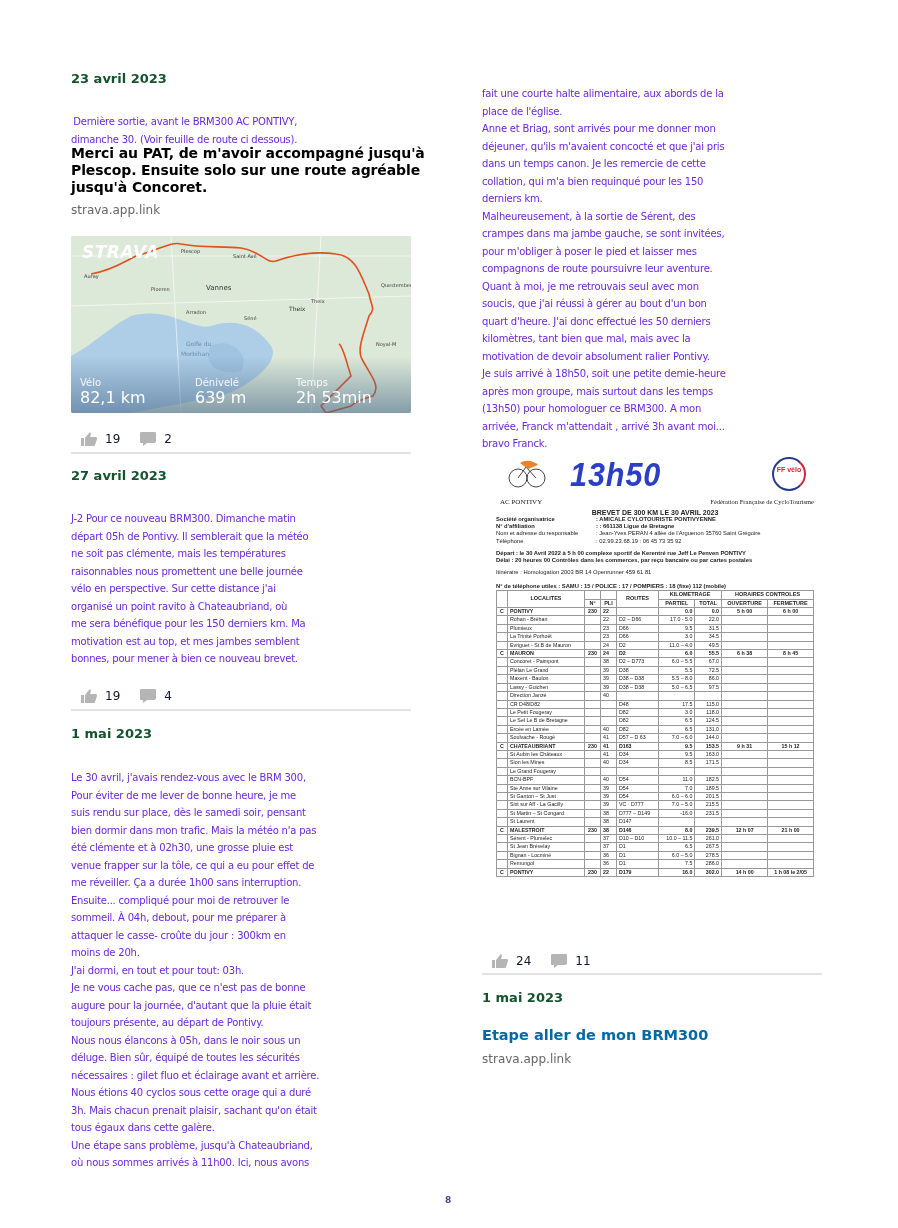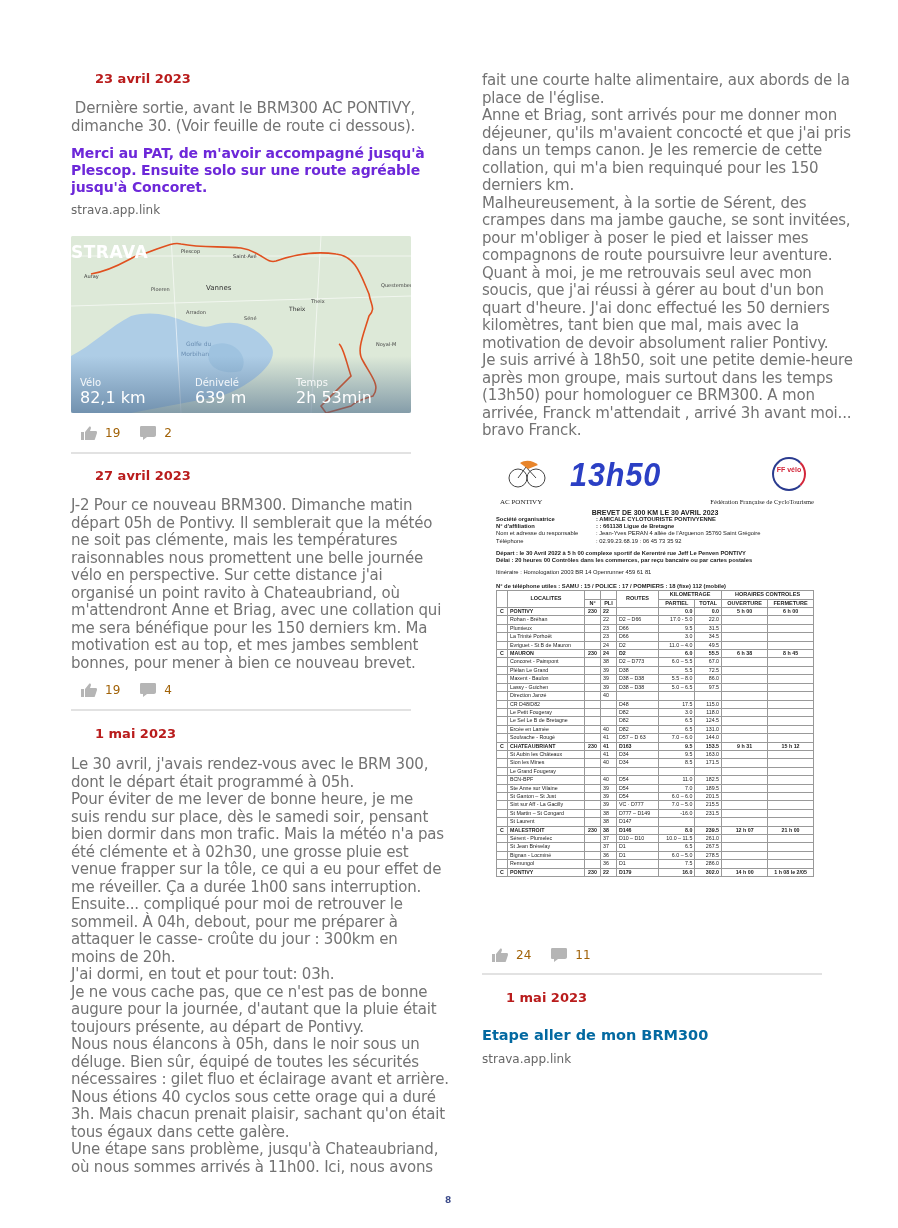--- a/index.html
+++ b/index.html
@@ -1,34 +1,34 @@
 <!DOCTYPE html>
 <html><head>
 <meta charset="utf-8">
 <style>
   html, body { margin: 0; padding: 0; background: #ffffff; }
   body { width: 898px; height: 1228px; position: relative; overflow: hidden;
          font-family: "DejaVu Sans", sans-serif; color: #444; }
   .col { position: absolute; top: 0; }
   .col-left { left: 71px; width: 340px; }
   .col-right { left: 482px; width: 340px; }
-  .date { font-weight: bold; font-size: 13px; color: #b91c1c; margin-left: 24px; }
-  .para { font-size: 15px; line-height: 17.5px; color: #737373; letter-spacing: -0.2px; }
+  .date { font-weight: bold; font-size: 13px; color: #14532d; }
+  .para { font-size: 10px; line-height: 17.5px; color: #6d28d9; letter-spacing: -0.2px; margin-top: 13px; }
   .para-line { display: block; white-space: nowrap; }
-  .bold-para { font-weight: bold; font-size: 14px; line-height: 17px; color: #6d28d9; letter-spacing: -0.1px; }
+  .bold-para { font-weight: bold; font-size: 14px; line-height: 17px; color: #000000; letter-spacing: -0.1px; }
   .link { font-size: 12px; color: #666; }
-  .reactions { display: flex; align-items: flex-start; font-size: 12px; color: #a16207; height: 20px; }
+  .reactions { display: flex; align-items: flex-end; font-size: 12px; color: #0f172a; height: 20px; }
   .reactions .thumb { width: 16px; height: 14px; margin-right: 8px; }
   .reactions .count { margin-right: 20px; }
   .reactions .bubble { width: 16px; height: 14px; margin-right: 8px; }
   .divider { height: 2px; background: #e2e2e2; }
   .strava-card { position: absolute; width: 340px; height: 177px; overflow: hidden; border-radius: 2px;
                  background: linear-gradient(180deg, #dfe9dc 0%, #d5e6d3 55%, #9fb6c8 100%); }
   .strava-card svg.map { position: absolute; left: 0; top: 0; }
-  .strava-logo { position: absolute; left: 0; top: 6px; color: #fff; font-weight: bold; font-size: 17px; letter-spacing: 0.5px; }
+  .strava-logo { position: absolute; left: 11px; top: 6px; color: #fff; font-weight: bold; font-style: italic; font-size: 17px; letter-spacing: 0.5px; }
   .stat { position: absolute; bottom: 6px; color: #fff; }
   .stat .lbl { font-size: 10px; opacity: 0.9; }
   .stat .val { font-size: 16px; }
   .sheet { position: absolute; left: 496px; top: 455px; width: 318px; height: 473px; background: #fff; font-family: "Liberation Sans", sans-serif; color: #222; }
   .sheet .head { position: relative; height: 54px; }
   .sheet .logo-left { position: absolute; left: 10px; top: 4px; width: 42px; height: 30px; }
   .sheet .club { position: absolute; left: 4px; top: 43px; font-family: "Liberation Serif", serif; font-size: 7px; }
   .sheet .stamp { position: absolute; left: 74px; top: 0px; font-size: 34px; color: #2b3fc4; font-weight: bold; font-style: italic; letter-spacing: 1px; transform: scaleX(0.9); transform-origin: left; }
   .sheet .ffvelo { position: absolute; right: 8px; top: 2px; width: 34px; height: 34px; border-radius: 50%; border: 2px solid #2a3b8f; border-right-color: #d3263a; font-size: 7px; color: #d3263a; font-weight: bold; text-align: center; line-height: 10px; box-sizing: border-box; padding-top: 6px; }
   .sheet .fed { position: absolute; right: 0; top: 43px; font-family: "Liberation Serif", serif; font-size: 6.5px; }
@@ -124,21 +124,20 @@
 
   <div class="date" style="position:absolute; top:468px;">27 avril 2023</div>
 
   <div class="para" style="position:absolute; top:497px;">
     <span class="para-line">J-2 Pour ce nouveau BRM300. Dimanche matin</span>
     <span class="para-line">départ 05h de Pontivy. Il semblerait que la météo</span>
     <span class="para-line">ne soit pas clémente, mais les températures</span>
     <span class="para-line">raisonnables nous promettent une belle journée</span>
     <span class="para-line">vélo en perspective. Sur cette distance j'ai</span>
     <span class="para-line">organisé un point ravito à Chateaubriand, où</span>
-    <span class="para-line">m'attendront Anne et Briag, avec une collation qui</span>
     <span class="para-line">me sera bénéfique pour les 150 derniers km. Ma</span>
     <span class="para-line">motivation est au top, et mes jambes semblent</span>
     <span class="para-line">bonnes, pour mener à bien ce nouveau brevet.</span>
   </div>
 
   <div class="reactions" style="position:absolute; top:683px; left:10px;">
     <svg class="thumb" viewBox="0 0 16 14">
         <path d="M0 6h3v8H0z M4 6 L8 1 C9 0 10 1 10 2 L9 5 H15 C16 5 16 6 16 7 L14 13 C14 14 13 14 12 14 H4 Z" fill="#b5b5b5"></path>
       </svg>
     <span class="count">19</span>
@@ -146,21 +145,20 @@
         <path d="M1 0 H15 C16 0 16 1 16 2 V9 C16 10 15 11 14 11 H7 L3 14 V11 H1 C0 11 0 10 0 9 V2 C0 1 0 0 1 0Z" fill="#b5b5b5"></path>
       </svg>
     <span class="count">4</span>
   </div>
   <div class="divider" style="position:absolute; top:709px; width:340px;"></div>
 
   <div class="date" style="position:absolute; top:726px;">1 mai 2023</div>
 
   <div class="para" style="position:absolute; top:756px;">
     <span class="para-line">Le 30 avril, j'avais rendez-vous avec le BRM 300,</span>
-    <span class="para-line">dont le départ était programmé à 05h.</span>
     <span class="para-line">Pour éviter de me lever de bonne heure, je me</span>
     <span class="para-line">suis rendu sur place, dès le samedi soir, pensant</span>
     <span class="para-line">bien dormir dans mon trafic. Mais la météo n'a pas</span>
     <span class="para-line">été clémente et à 02h30, une grosse pluie est</span>
     <span class="para-line">venue frapper sur la tôle, ce qui a eu pour effet de</span>
     <span class="para-line">me réveiller. Ça a durée 1h00 sans interruption.</span>
     <span class="para-line">Ensuite... compliqué pour moi de retrouver le</span>
     <span class="para-line">sommeil. À 04h, debout, pour me préparer à</span>
     <span class="para-line">attaquer le casse- croûte du jour : 300km en</span>
     <span class="para-line">moins de 20h.</span>

